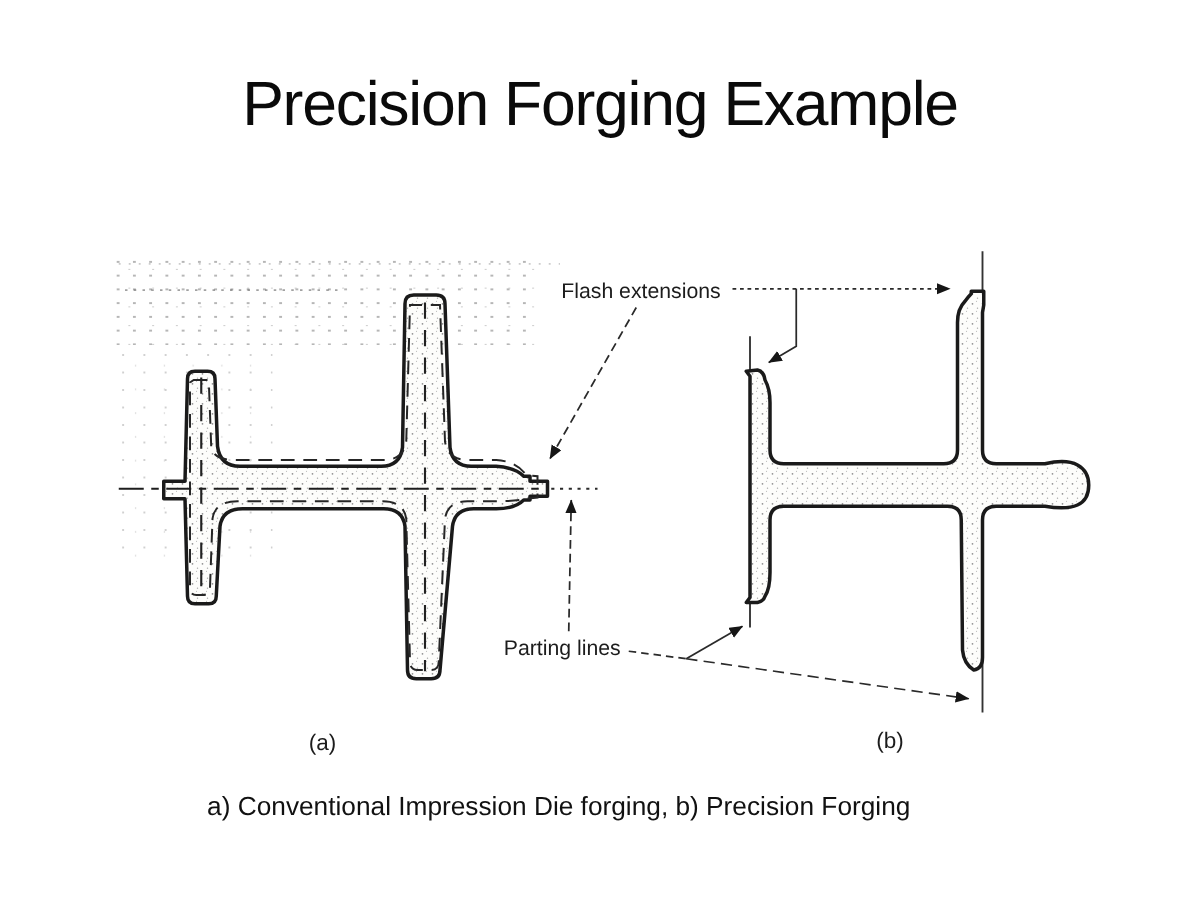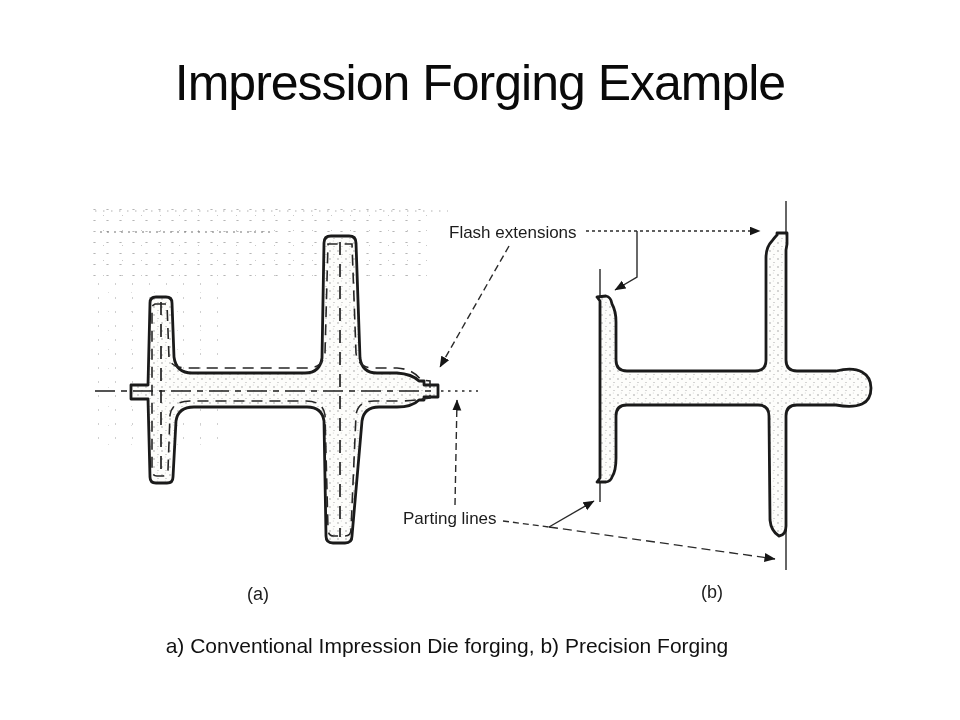--- a/index.html
+++ b/index.html
@@ -35,21 +35,21 @@
       radial-gradient(#9a9a9a 0.7px, transparent 0.95px);
     background-size:17px 14px,23px 19px;
     background-position:2px 1px,9px 7px;
     opacity:.32;pointer-events:none;
   }
   svg text{font-family:"Liberation Sans", sans-serif;fill:#1c1c1c;}
 </style>
 </head>
 <body>
 
-<h1 class="slide-title">Impression Forging Example</h1>
+<h1 class="slide-title">Precision Forging Example</h1>
 
 <div class="scan-noise"></div>
 <div class="scan-noise-2"></div>
 
 <svg class="diagram-svg" width="960" height="720" viewBox="0 0 960 720">
   <defs>
     <pattern id="stipple" patternUnits="userSpaceOnUse" width="8" height="8">
       <rect width="8" height="8" fill="#fdfdfb"></rect>
       <circle cx="2" cy="3" r="0.7" fill="#8f8f8f"></circle>
       <circle cx="6" cy="6.5" r="0.55" fill="#a2a2a2"></circle>

